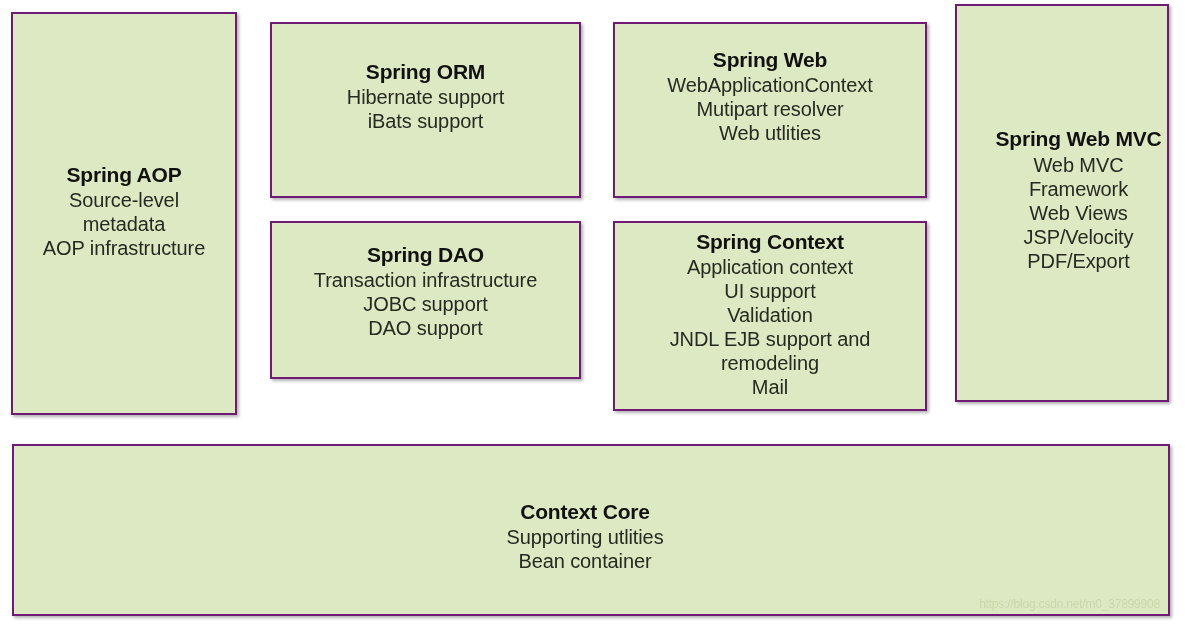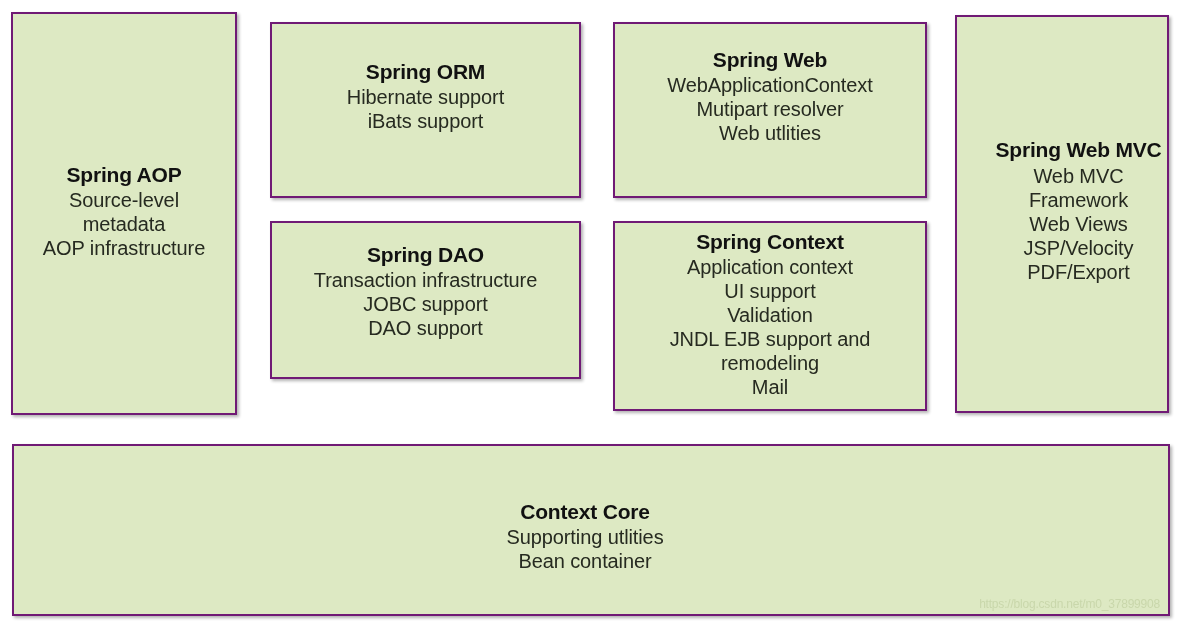--- a/index.html
+++ b/index.html
@@ -57,21 +57,21 @@
   
   #box-aop      { left: 11px;  top: 12px;  width: 226px; height: 403px; }
   #box-aop .content { margin-top: -6px; }
 
   #box-orm      { left: 270px; top: 22px;  width: 311px; height: 176px; }
   #box-orm .content { margin-top: -28px; }
 
   #box-web      { left: 613px; top: 22px;  width: 314px; height: 176px; }
   #box-web .content { margin-top: -28px; }
 
-  #box-mvc      { left: 955px; top: 15px;  width: 214px; height: 398px; padding-left: 33px; }
+  #box-mvc      { left: 955px; top: 4px;  width: 214px; height: 398px; padding-left: 33px; }
   #box-mvc .content { margin-top: -8px; }
   #box-mvc .title { line-height: 27px; }
 
   #box-dao      { left: 270px; top: 221px; width: 311px; height: 158px; }
   #box-dao .content { margin-top: -18px; }
 
   #box-context  { left: 613px; top: 221px; width: 314px; height: 190px; }
   #box-context .content { margin-top: -4px; }
 
   #box-core     { left: 12px;  top: 444px; width: 1158px; height: 172px; }

